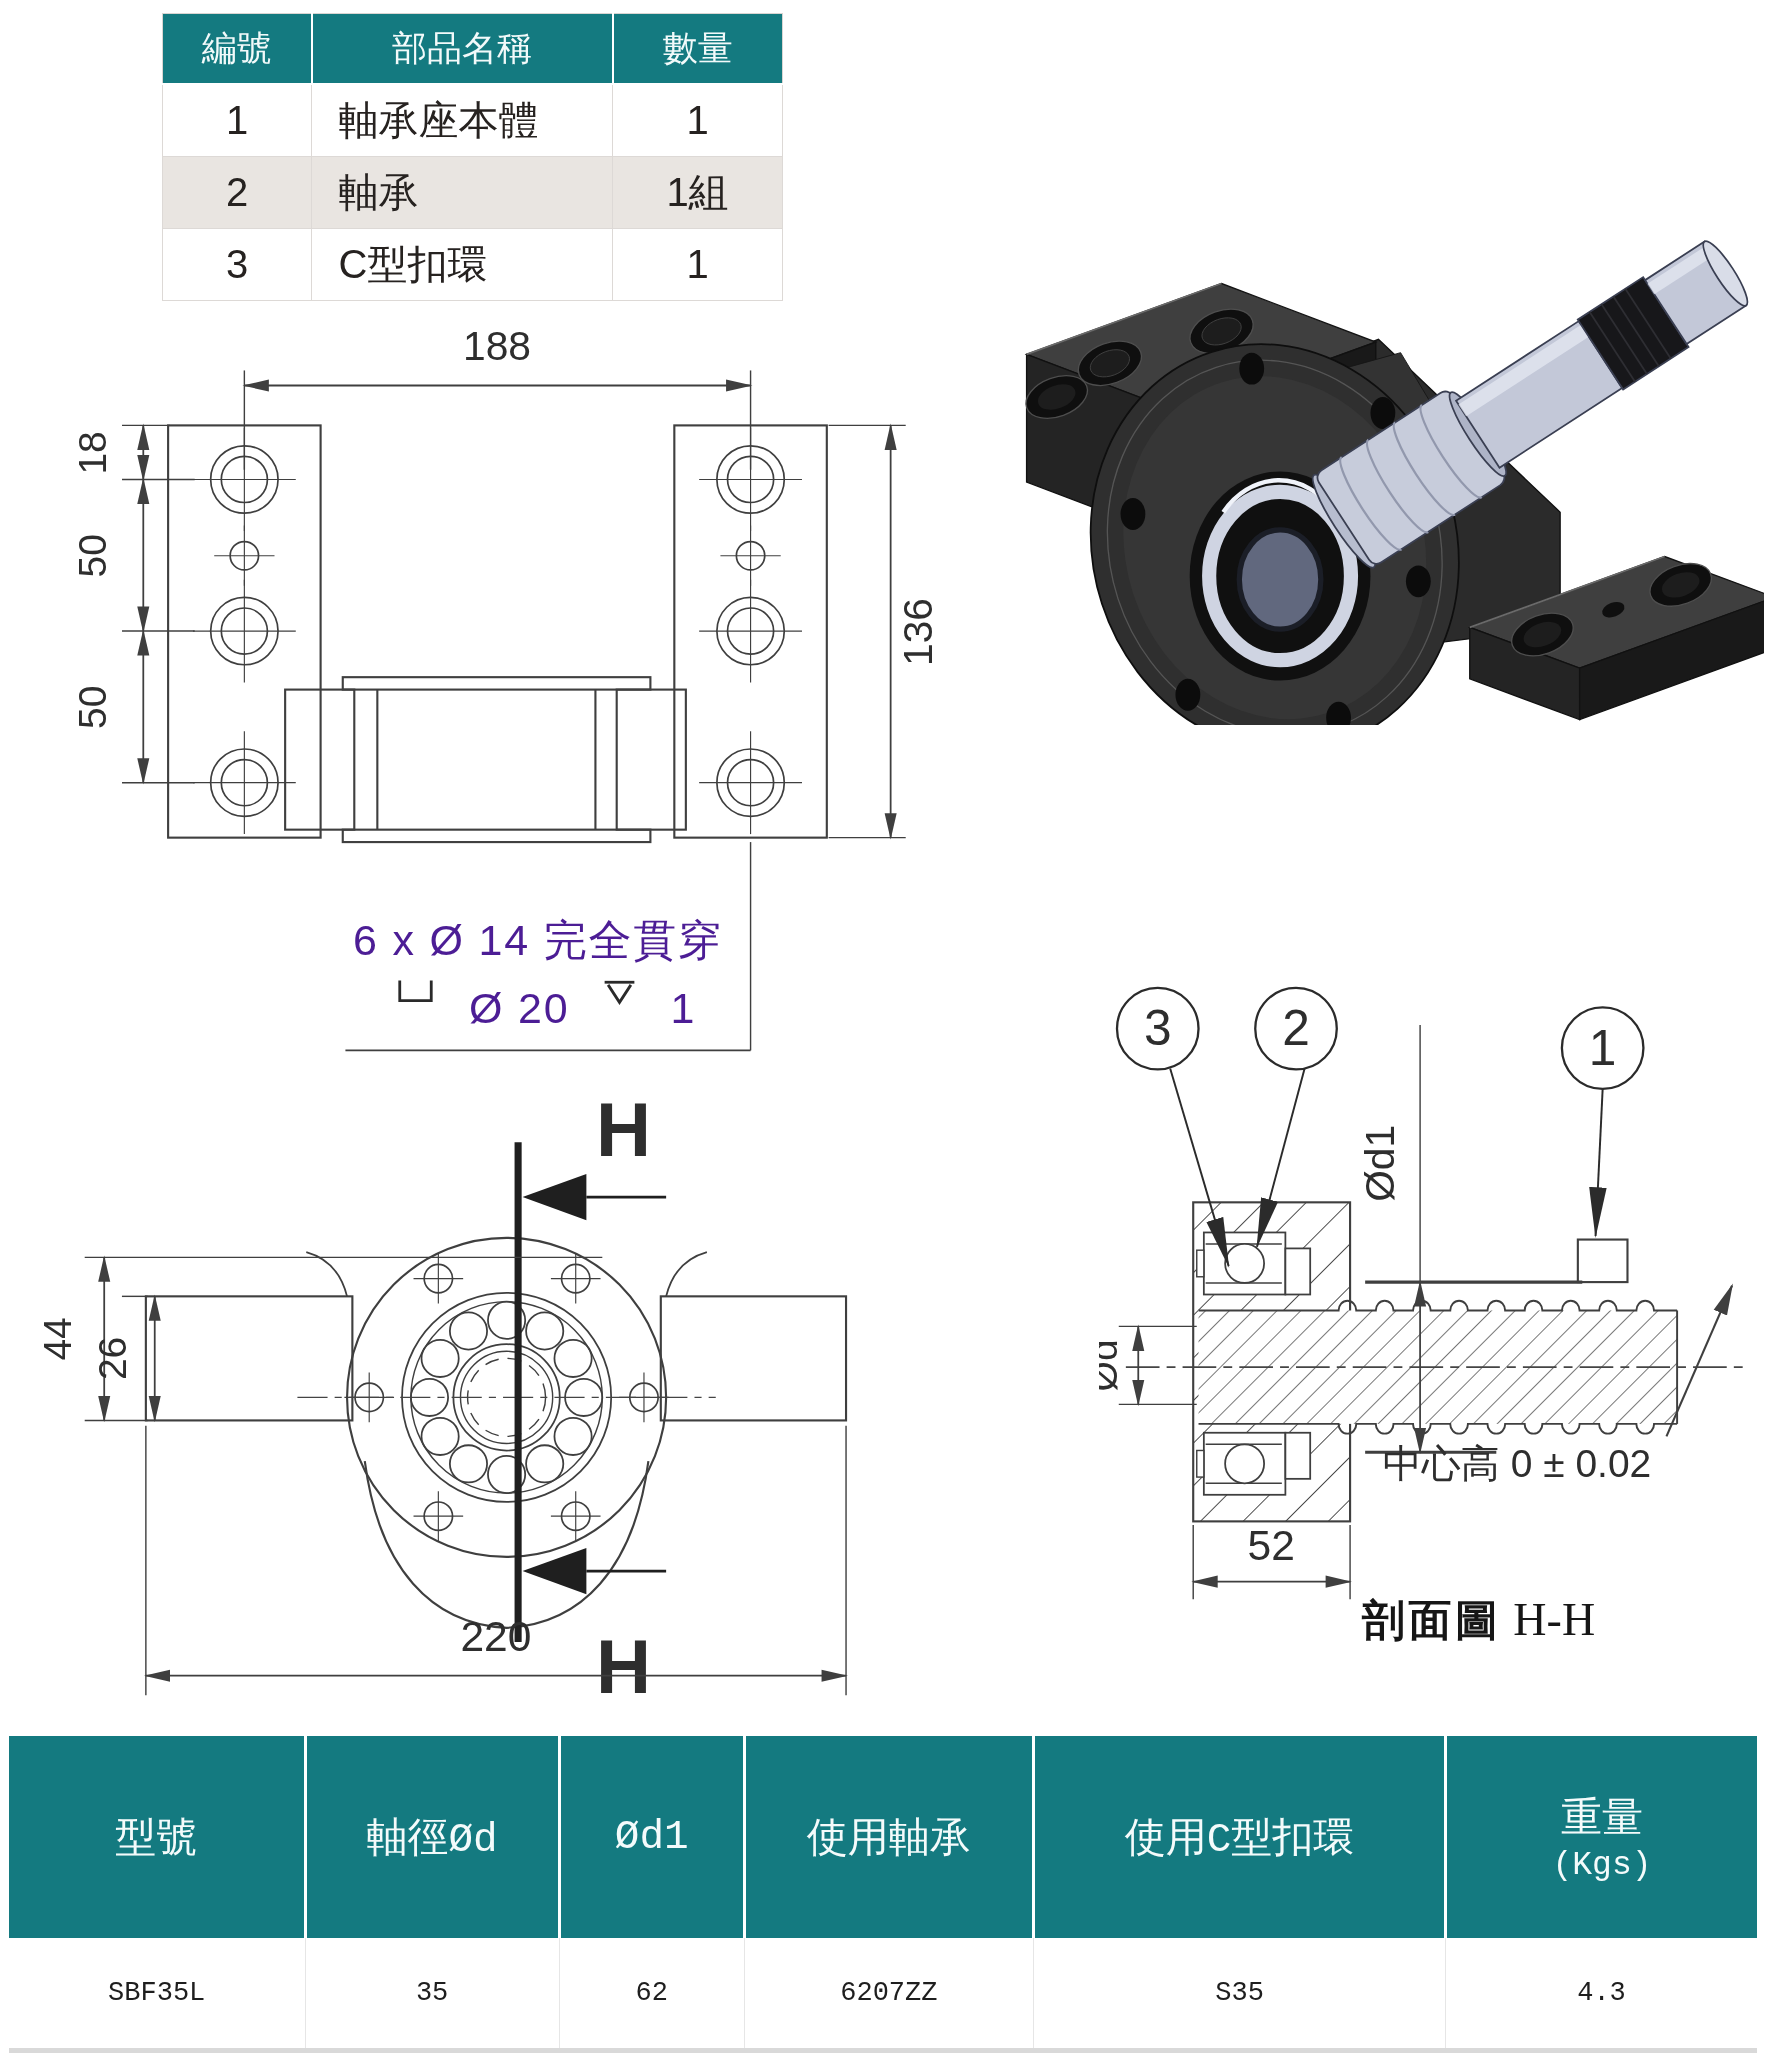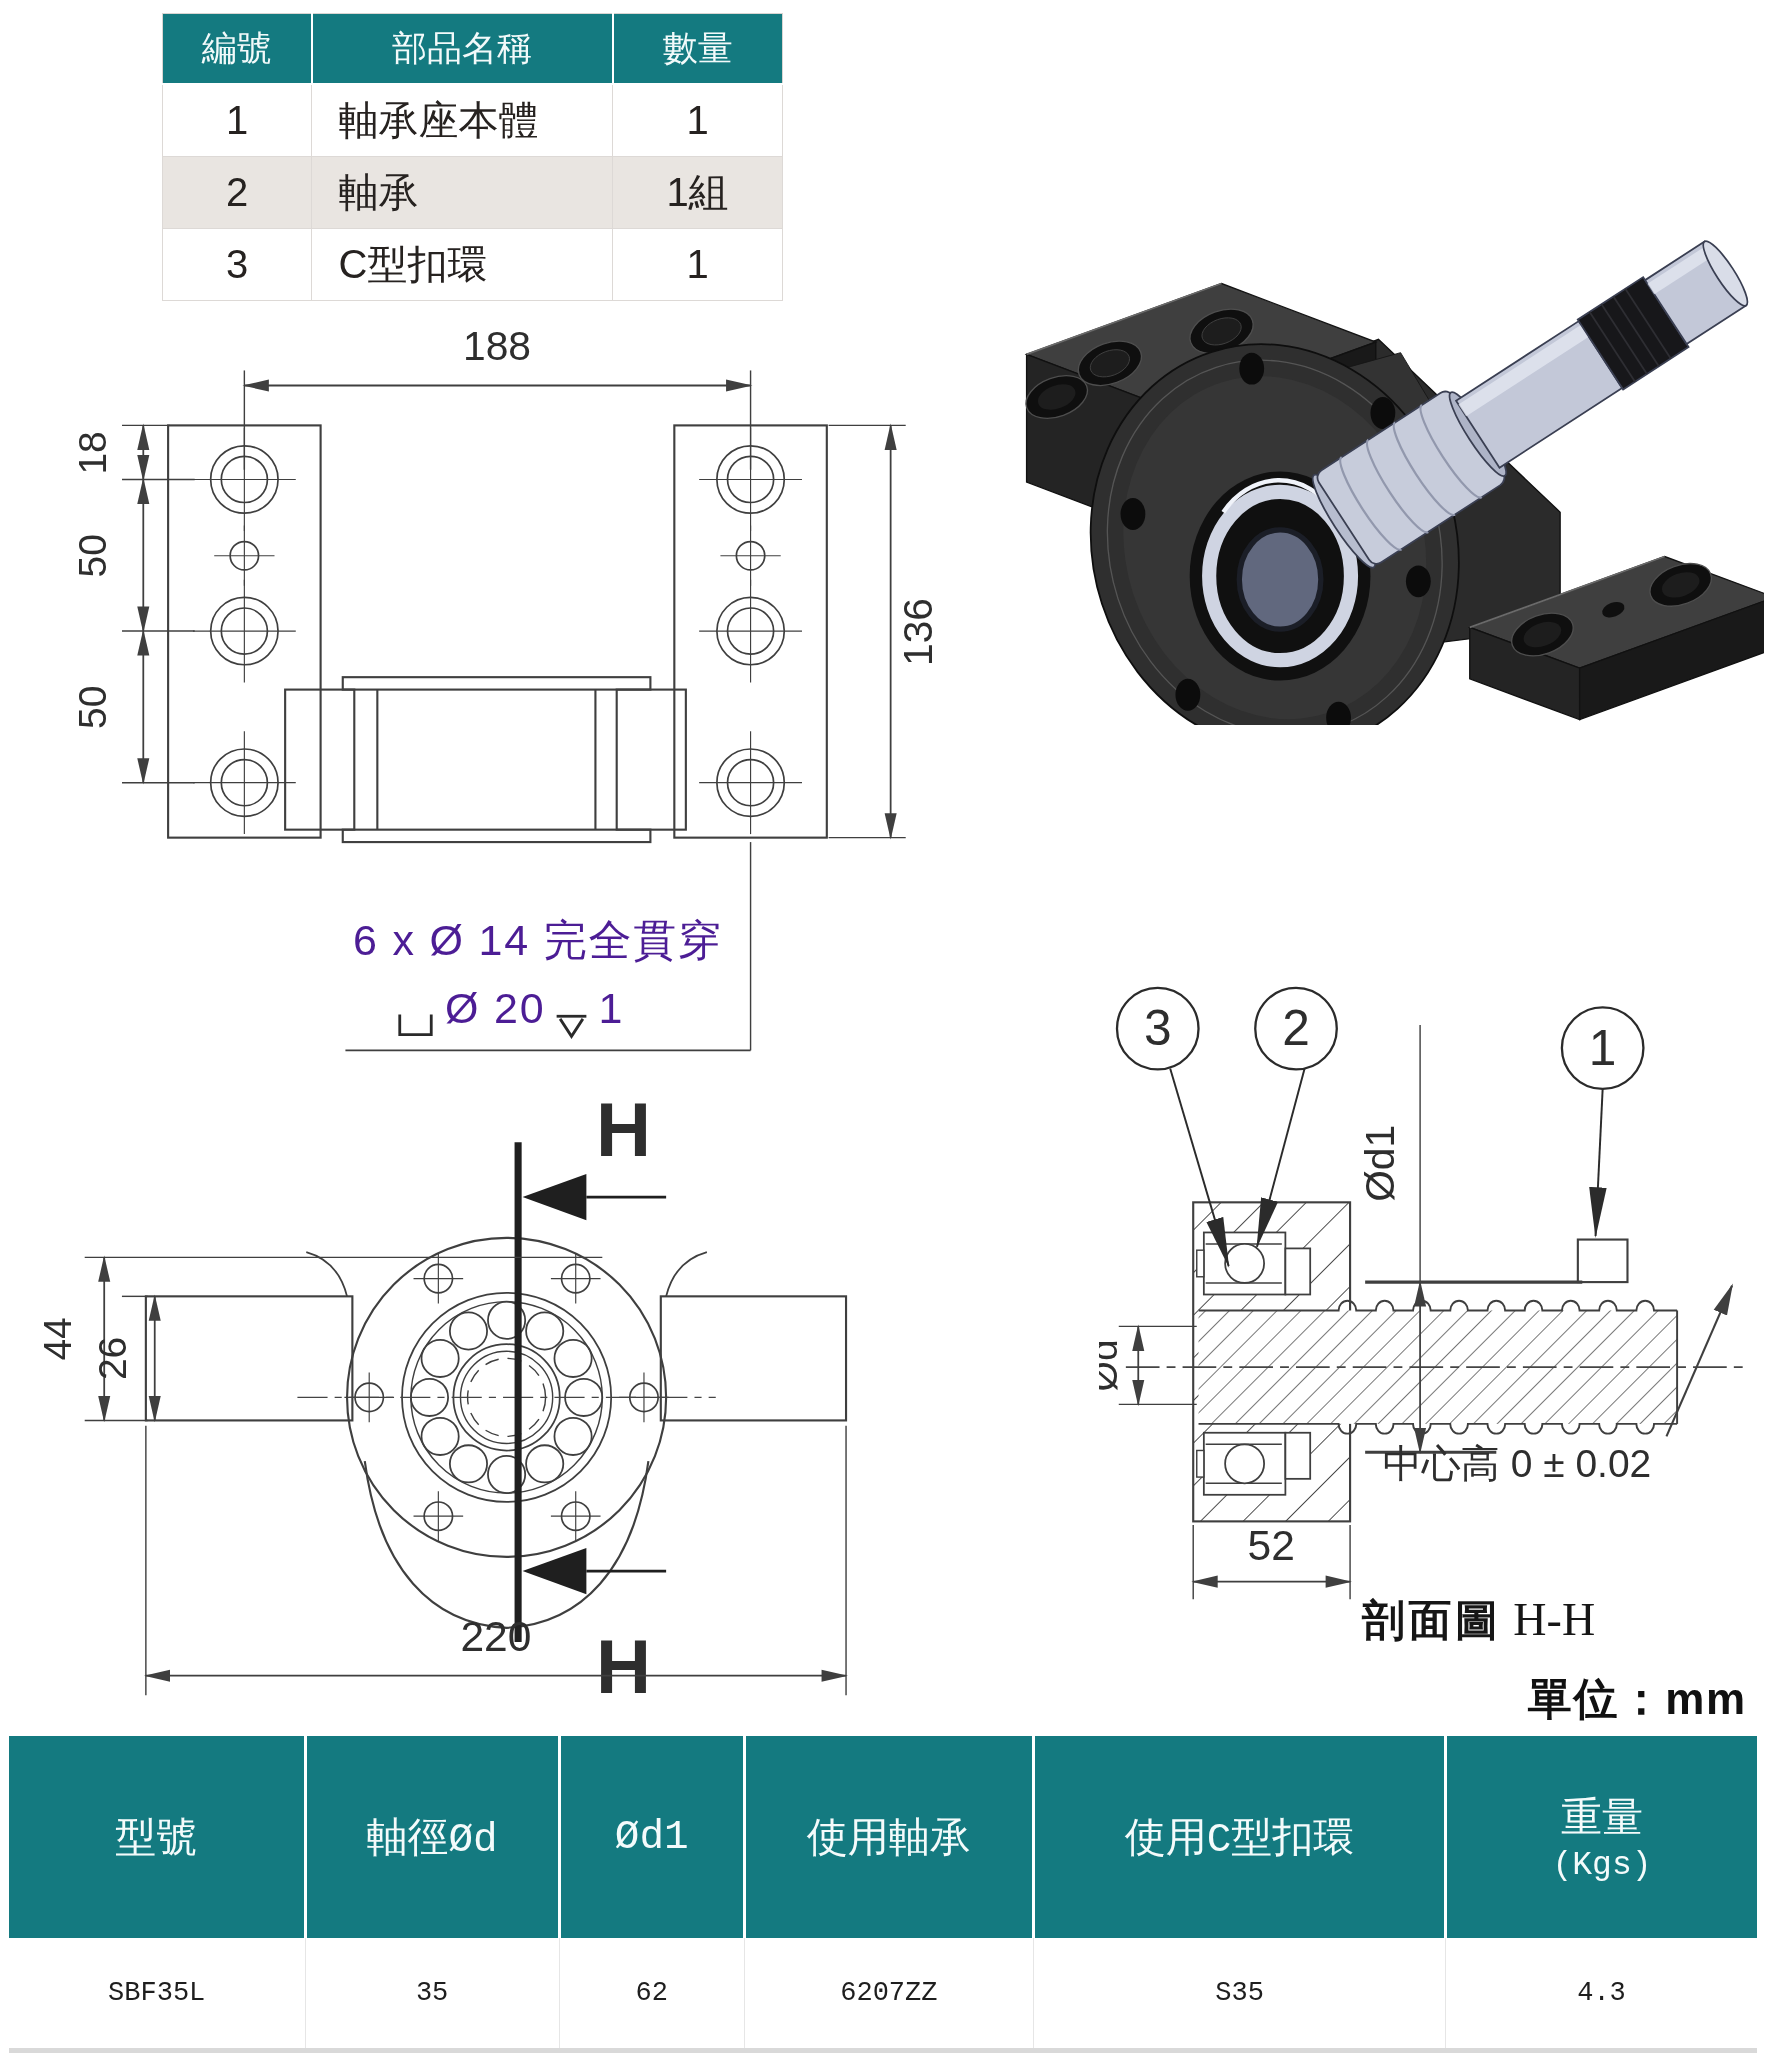--- a/index.html
+++ b/index.html
@@ -24,21 +24,21 @@
            height:200px;border-right:3.5px solid #fff;vertical-align:middle;}
   .spec th:last-child{border-right:none;}
   .spec td{font-size:27px;color:#1e1e1e;height:108px;text-align:center;background:#fff;
            border-right:1.8px solid #e6e6e6;}
   .spec td:last-child{border-right:none;}
   .wt2{font-size:33px;display:block;margin-top:2px;}
 
   .units{font-size:44px;font-weight:bold;color:#111;text-align:right;letter-spacing:1.8px;}
 
   .note{font-size:43px;color:#4c1d95;letter-spacing:1.8px;line-height:1.45;}
-  .note .l2{display:flex;align-items:flex-end;gap:8px;margin-left:41px;margin-top:5.3px;}
+  .note .l2{display:flex;align-items:flex-start;gap:32px;margin-left:41px;margin-top:5.3px;}
   .caption{font-size:43px;color:#161616;text-align:center;}
   .caption .cjk{font-weight:bold;letter-spacing:3.5px;}
   .caption .ref{font-family:"Liberation Serif",serif;font-size:46px;}
 
   svg text{font-family:"Liberation Sans",sans-serif;fill:#2e2e2e;}
 </style>
 </head>
 <body>
 
 <div class="page">
@@ -438,21 +438,20 @@
     <line x1="283" y1="660" x2="283" y2="744" stroke="#3f3f3f" stroke-width="1.6"></line>
     <line x1="106" y1="724" x2="283" y2="724" stroke="#3f3f3f" stroke-width="2" marker-start="url(#aS)" marker-end="url(#aS)"></line>
     <text x="194" y="700" font-size="48" text-anchor="middle">52</text>
   </svg>
 
   <div class="abs caption" style="left:1248px;top:1592px;width:461px;">
     <span class="cjk">剖面圖</span>
     <span class="ref">H-H</span>
   </div>
 
-  <div class="abs units" style="left:1330px;top:1670px;width:417px;">單位：mm</div>
 
   <div class="abs" style="left:8.9px;top:1736px;font-family:Liberation Mono, monospace;">
     <table class="spec">
       <colgroup>
         <col style="width:296px">
           <col style="width:254px">
           <col style="width:185px">
         <col style="width:289px">
           <col style="width:412px">
           <col style="width:311px">

